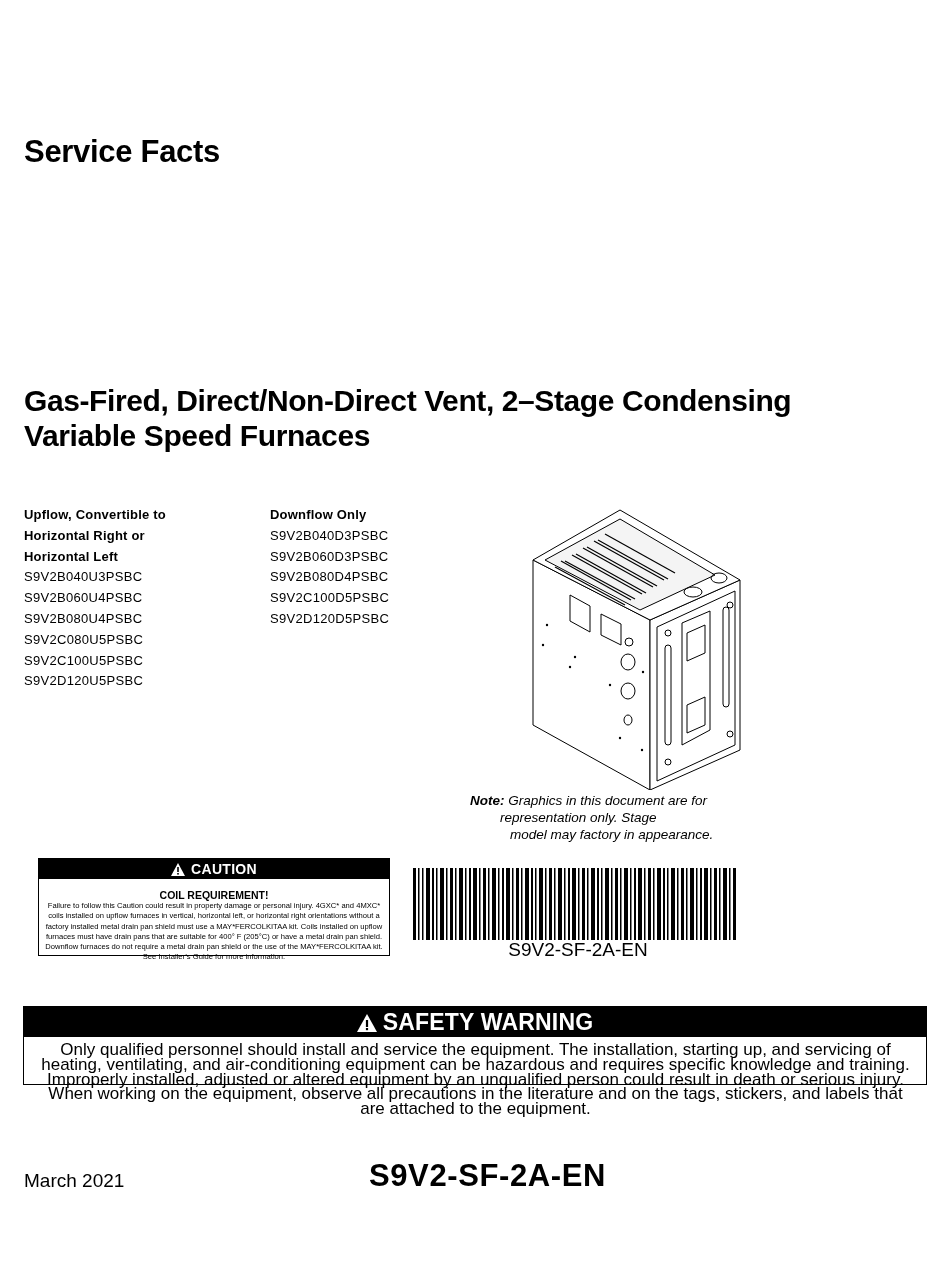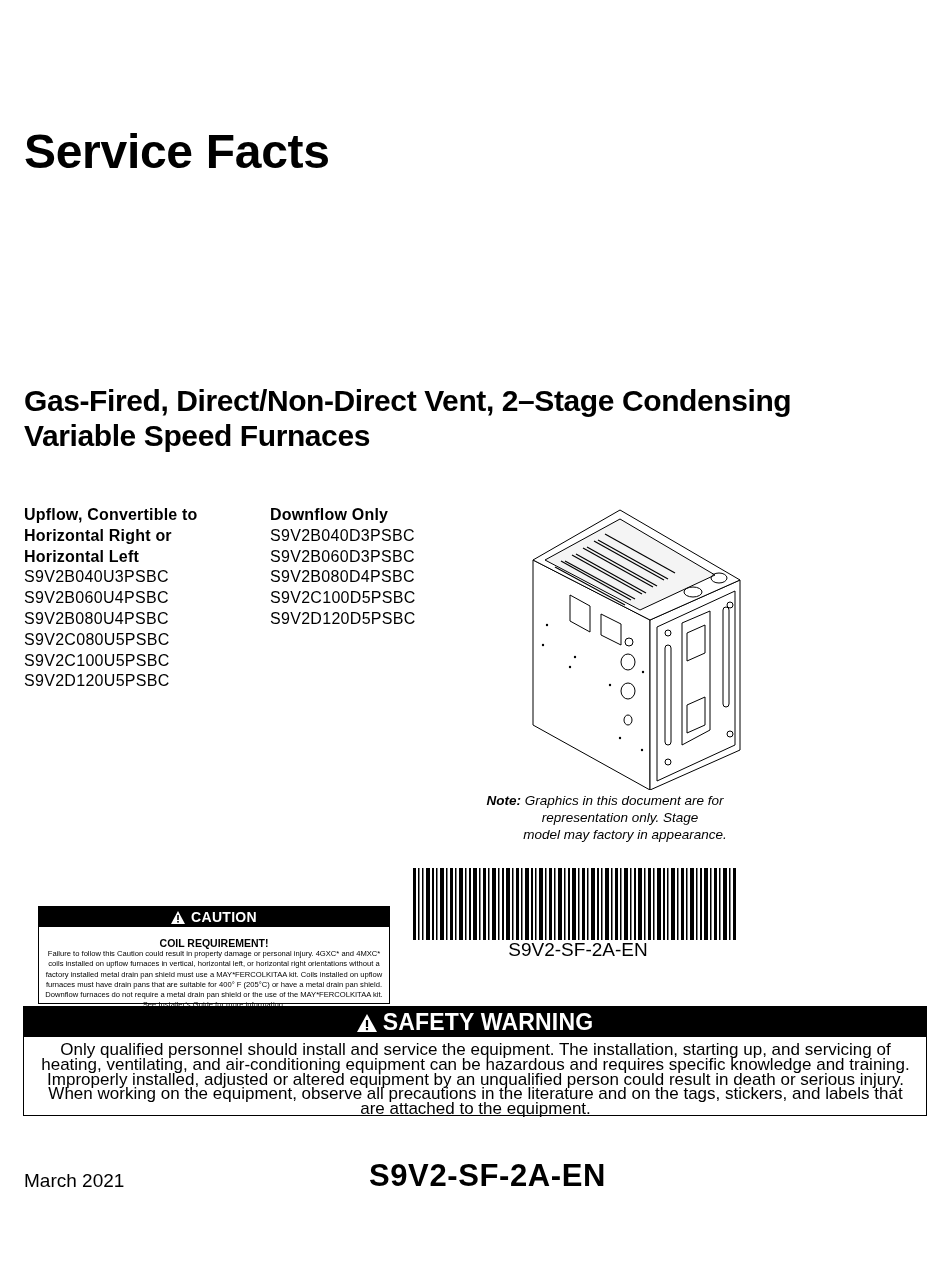--- a/index.html
+++ b/index.html
@@ -2,52 +2,52 @@
 <html><head>
   <meta charset="utf-8">
   <style>
     html, body { margin: 0; padding: 0; background: #ffffff; }
     body {
       width: 950px; height: 1267px; position: relative; overflow: hidden;
       font-family: "Liberation Sans", sans-serif; color: #000;
     }
     .abs { position: absolute; }
     .doc-title {
-      left: 24px; top: 122px; font-size: 48px; font-weight: bold; letter-spacing: -0.3px;
+      left: 24px; top: 122px; font-size: 31px; font-weight: bold; letter-spacing: -0.3px;
       line-height: 60px; white-space: nowrap; text-align: center;
     }
     .subtitle {
       left: 24px; top: 383px; font-size: 30px; font-weight: bold; line-height: 35px;
       letter-spacing: -0.4px; white-space: nowrap;
     }
-    .model-col { top: 505px; font-size: 16px; line-height: 20.8px; }
+    .model-col { top: 505px; font-size: 13px; line-height: 20.8px; }
     .model-col .hdr { font-weight: bold; letter-spacing: 0.2px; }
     .model-col .item { letter-spacing: 0.3px; }
     .col-up { left: 24px; }
     .col-down { left: 254px; margin-left: 16px; }
     .furnace { left: 525px; top: 505px; width: 230px; height: 285px; }
     .note {
       left: 470px; top: 792px; width: 270px; font-size: 13.5px; font-style: italic;
-      line-height: 17px; text-align: center;
+      line-height: 17px; text-align: left;
     }
     .note b { font-style: italic; }
     .caution {
-      left: 38px; top: 906px; width: 352px; height: 98px; border: 1.5px solid #000;
+      left: 38px; top: 858px; width: 352px; height: 98px; border: 1.5px solid #000;
       box-sizing: border-box;
     }
     .caution-head {
       background: #000; color: #fff; text-align: center; font-weight: bold; font-size: 14px;
       height: 20px; line-height: 20px; letter-spacing: 0.3px;
     }
     .caution-sub { text-align: center; font-weight: bold; font-size: 10.5px; margin-top: 10px; }
     .caution-body { text-align: center; font-size: 7.6px; line-height: 10.3px; padding: 0 3px; }
     .barcode { left: 413px; top: 868px; width: 323px; height: 72px; }
     .barcode-label { left: 413px; top: 939px; width: 330px; text-align: center; font-size: 19px; }
     .safety {
-      left: 23px; top: 1006px; width: 904px; height: 110px; border: 1.5px solid #000;
+      left: 23px; top: 1006px; width: 904px; height: 79px; border: 1.5px solid #000;
       box-sizing: border-box;
     }
     .safety-head {
       background: #000; color: #fff; text-align: center; font-weight: bold; font-size: 23px;
       height: 30px; line-height: 31px; letter-spacing: 0.2px;
     }
     .safety-body { font-size: 17px; line-height: 14.8px; padding: 6px 10px 0 11px; text-align: center; }
     .date { left: 24px; top: 1170px; font-size: 19px; text-align: right; }
     .docnum { left: 369px; top: 1158px; font-size: 31px; font-weight: bold; letter-spacing: 0.6px; }
     .warn-tri { display: inline-block; vertical-align: -2px; margin-right: 6px; }

